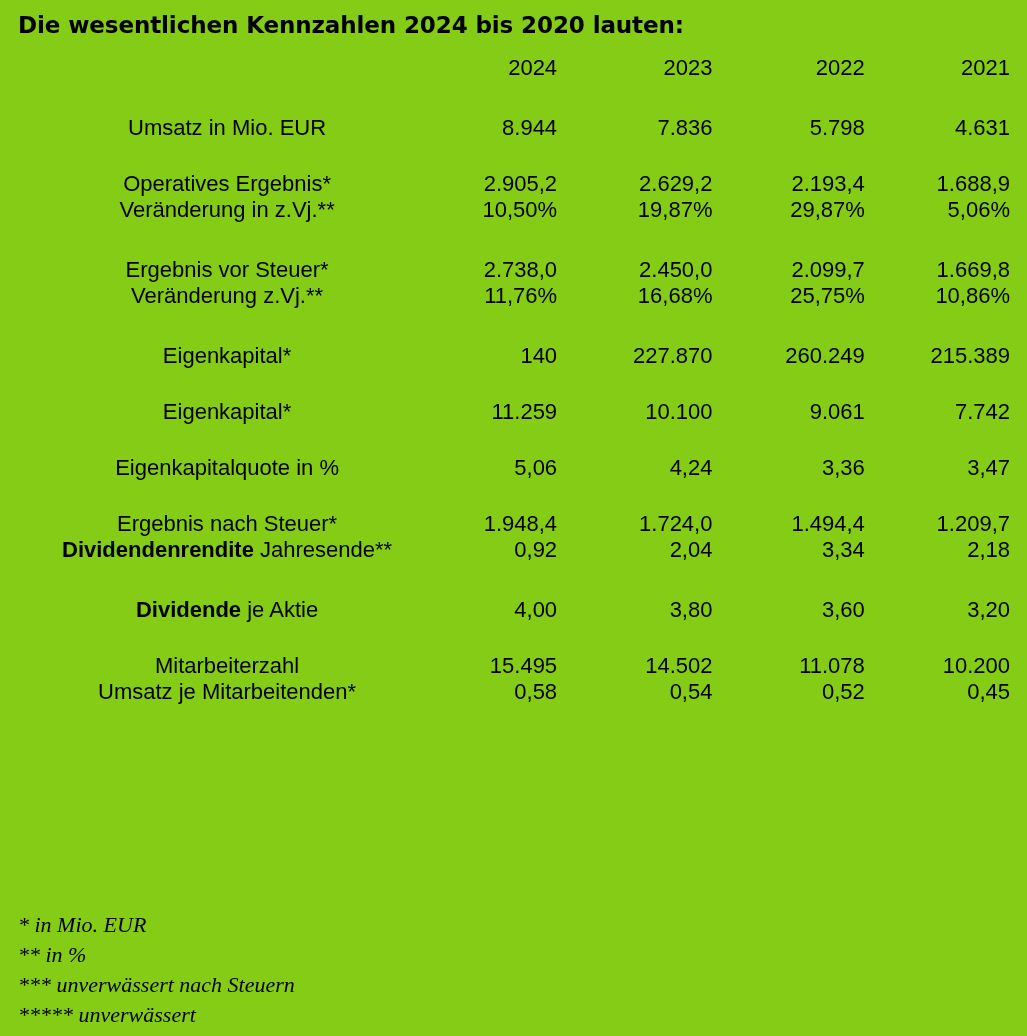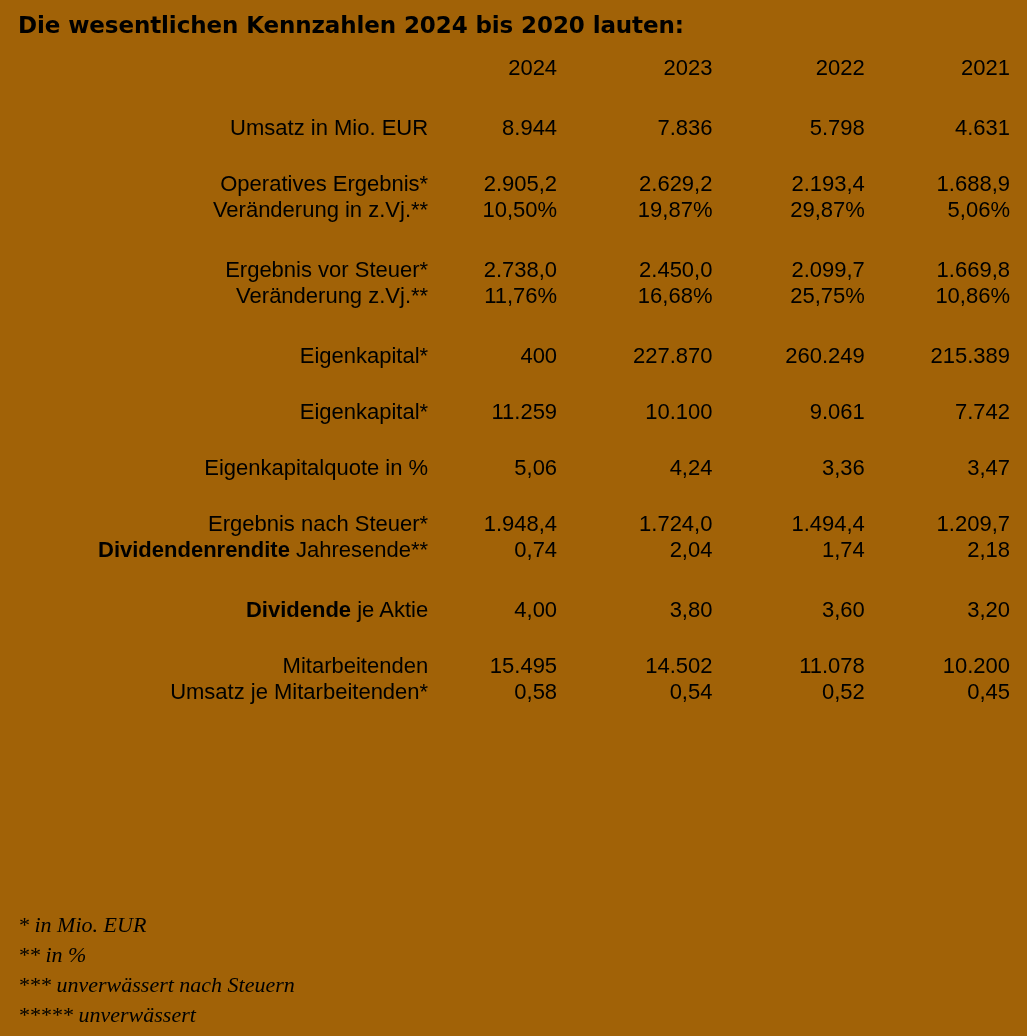--- a/index.html
+++ b/index.html
@@ -13,21 +13,21 @@
     overflow: hidden;
     font-family: "Liberation Serif", serif;
     color: #000000;
     -webkit-font-smoothing: antialiased;
   }
 
   .page {
     position: relative;
     width: 1027px;
     height: 1036px;
-    background: #a16207;
+    background: #84cc16;
   }
 
   
   .title {
     position: absolute;
     left: 18px;
     top: 11px;
     font-family: "DejaVu Sans", sans-serif;
     font-weight: bold;
     font-size: 23px;
@@ -53,21 +53,21 @@
     vertical-align: baseline;
     white-space: nowrap;
   }
 
   .row { height: 30px; }
   .row.spacer-before td { padding-top: 30px; }
 
   .lbl {
     width: 430px;
     padding-left: 18px !important;
-    text-align: right;
+    text-align: center;
   }
   .num {
     text-align: right;
     font-variant-numeric: lining-nums;
   }
   .c1 { width: 150px; padding-right: 25px !important; }
   .c2 { width: 150px; padding-right: 22px !important; }
   .c3 { width: 150px; padding-right: 17px !important; }
   .c4 { width: 147px; padding-right: 25px !important; }
 
@@ -133,21 +133,21 @@
         </tr>
         <tr class="row">
           <td class="lbl">Veränderung z.Vj.**</td>
           <td class="num c1">11,76%</td>
           <td class="num c2">16,68%</td>
           <td class="num c3">25,75%</td>
           <td class="num c4">10,86%</td>
         </tr>
         <tr class="row spacer-before">
           <td class="lbl">Eigenkapital*</td>
-          <td class="num c1">400</td>
+          <td class="num c1">140</td>
           <td class="num c2">227.870</td>
           <td class="num c3">260.249</td>
           <td class="num c4">215.389</td>
         </tr>
         <tr class="row spacer-before">
           <td class="lbl">Eigenkapital*</td>
           <td class="num c1">11.259</td>
           <td class="num c2">10.100</td>
           <td class="num c3">9.061</td>
           <td class="num c4">7.742</td>
@@ -161,34 +161,34 @@
         </tr>
         <tr class="row spacer-before">
           <td class="lbl">Ergebnis nach Steuer*</td>
           <td class="num c1">1.948,4</td>
           <td class="num c2">1.724,0</td>
           <td class="num c3">1.494,4</td>
           <td class="num c4">1.209,7</td>
         </tr>
         <tr class="row">
           <td class="lbl"><span class="b">Dividendenrendite</span><span> Jahresende**</span></td>
-          <td class="num c1">0,74</td>
+          <td class="num c1">0,92</td>
           <td class="num c2">2,04</td>
-          <td class="num c3">1,74</td>
+          <td class="num c3">3,34</td>
           <td class="num c4">2,18</td>
         </tr>
         <tr class="row spacer-before">
           <td class="lbl"><span class="b">Dividende</span><span> je Aktie</span></td>
           <td class="num c1">4,00</td>
           <td class="num c2">3,80</td>
           <td class="num c3">3,60</td>
           <td class="num c4">3,20</td>
         </tr>
         <tr class="row spacer-before">
-          <td class="lbl">Mitarbeitenden</td>
+          <td class="lbl">Mitarbeiterzahl</td>
           <td class="num c1">15.495</td>
           <td class="num c2">14.502</td>
           <td class="num c3">11.078</td>
           <td class="num c4">10.200</td>
         </tr>
         <tr class="row">
           <td class="lbl">Umsatz je Mitarbeitenden*</td>
           <td class="num c1">0,58</td>
           <td class="num c2">0,54</td>
           <td class="num c3">0,52</td>

